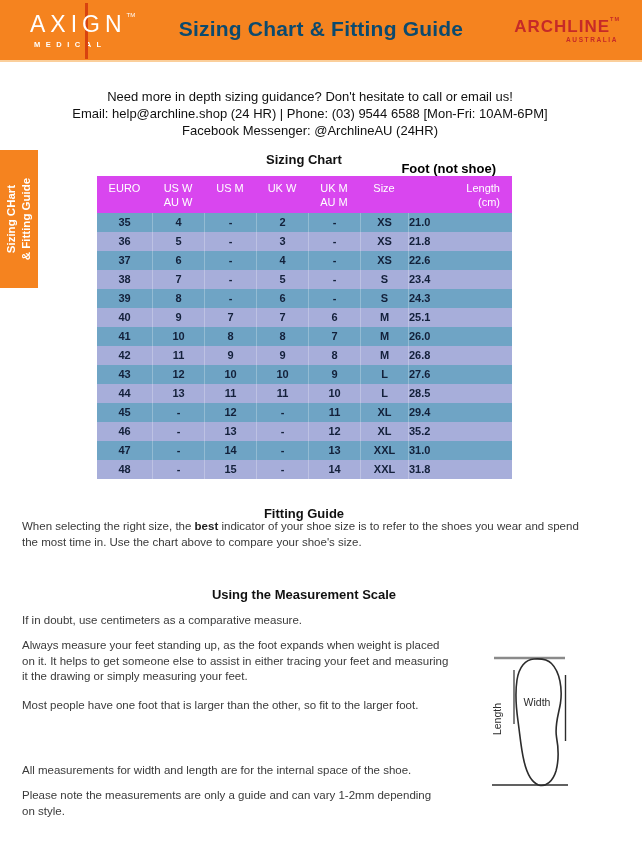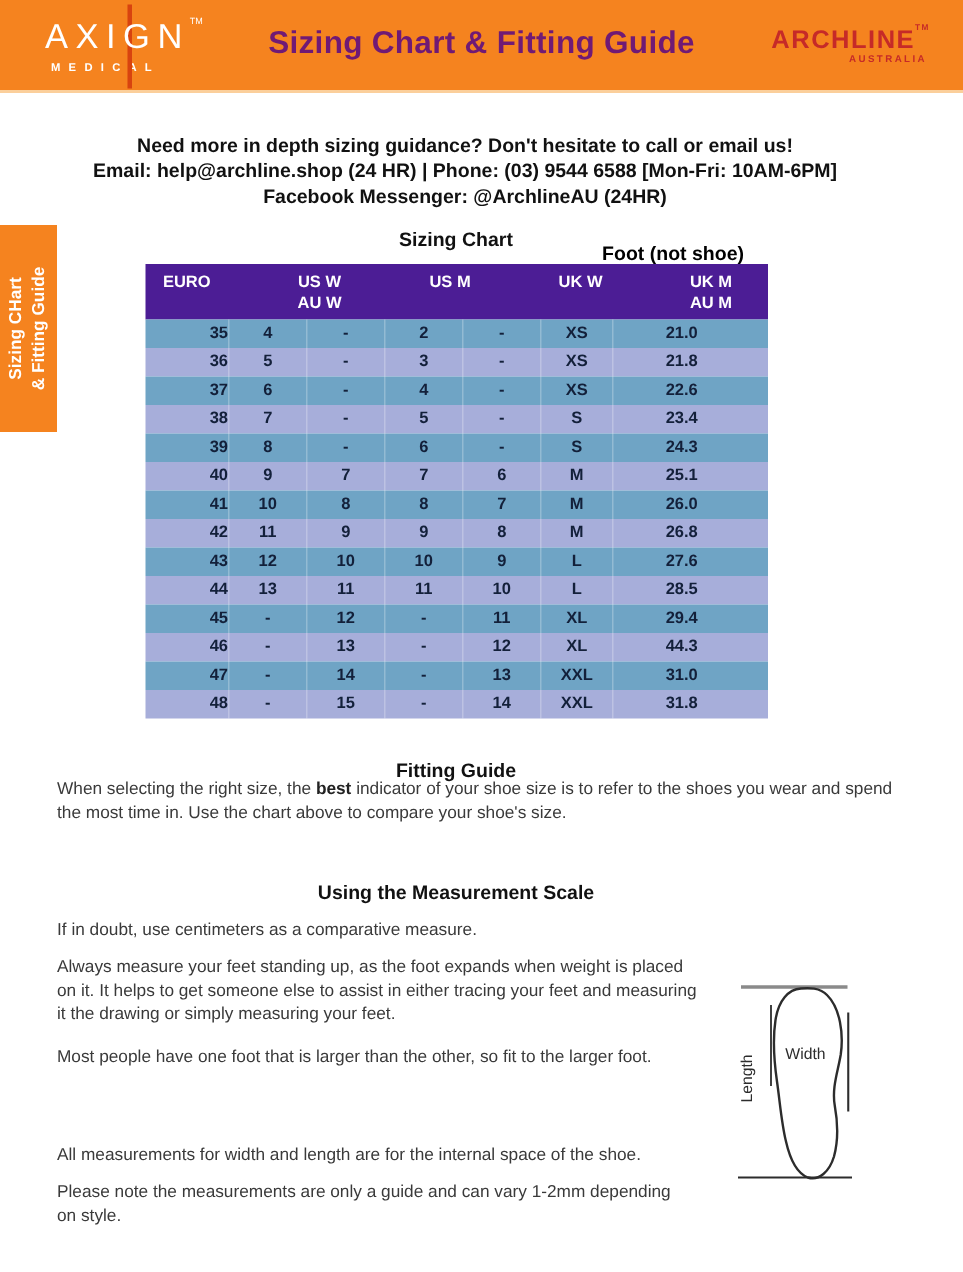--- a/index.html
+++ b/index.html
@@ -7,55 +7,55 @@
   body { font-family:"Liberation Sans", sans-serif; }
   .page { position:relative; width:642px; height:848px; background:#ffffff; overflow:hidden; margin:0 auto; }
 
   
   .topbar { position:absolute; left:0; top:0; width:642px; height:62px; background:#F5831F; border-bottom:2px solid #FBCF9B; }
   .axign { position:absolute; left:30px; top:11px; width:110px; color:#fff; }
   .axign-name { font-size:23px; letter-spacing:5px; font-weight:400; position:relative; }
   .axign-name sup { font-size:6px; letter-spacing:0; vertical-align:top; position:relative; top:1px; }
   .axign-sub { font-size:7.5px; font-weight:700; letter-spacing:5.5px; margin-top:2px; margin-left:4px; }
   .axign-line { position:absolute; left:55px; top:-8px; width:2.5px; height:56px; background:#D8430F; }
-  .doc-title { position:absolute; left:0; right:0; top:17px; text-align:center; color:#701a75; font-size:21px; font-weight:700; letter-spacing:0.2px; }
+  .doc-title { position:absolute; left:0; right:0; top:17px; text-align:center; color:#0c4a6e; font-size:21px; font-weight:700; letter-spacing:0.2px; }
   .archline { position:absolute; right:22px; top:17px; text-align:right; color:#C62A28; }
   .arch-name { font-size:17px; font-weight:700; letter-spacing:1px; }
   .arch-name sup { font-size:5.5px; vertical-align:top; position:relative; top:-1px; }
   .arch-sub { font-size:6.5px; font-weight:700; letter-spacing:1.6px; margin-top:-1px; margin-right:2px; }
 
   
-  .contact { position:absolute; left:0; top:88px; width:620px; text-align:center; font-size:13px; font-weight:700; color:#111; line-height:17px; }
+  .contact { position:absolute; left:0; top:88px; width:620px; text-align:center; font-size:13px; font-weight:400; color:#111; line-height:17px; }
 
   
   .side-tab { position:absolute; left:0; top:150px; width:38px; height:138px; background:#F5831F; }
   .side-tab-text { position:absolute; left:50%; top:50%; width:138px; transform:translate(-50%,-50%) rotate(-90deg); text-align:center; color:#fff; font-size:11.5px; font-weight:700; line-height:1.3; }
 
   
   .chart-title { position:absolute; left:0; top:152px; width:608px; text-align:center; font-size:13px; font-weight:700; color:#111; }
   .foot-note { position:absolute; left:330px; top:161px; width:166px; text-align:right; font-size:13px; font-weight:700; color:#000000; }
 
   
   .size-table { position:absolute; left:97px; top:176px; width:415px; }
-  .t-head { display:grid; grid-template-columns:55px 52px 52px 52px 52px 48px 104px; background:#4c1d95; color:#ffffff; height:37px; font-size:11px; font-weight:700; align-items:start; padding-top:6px;gap:35px; }
+  .t-head { display:grid; grid-template-columns:55px 52px 52px 52px 52px 48px 104px; background:#d946ef; color:#ffffff; height:37px; font-size:11px; font-weight:400; align-items:start; padding-top:6px; }
   .t-head .cell { text-align:center; white-space:pre-line; line-height:1.25; }
   .t-head .cell:last-child { text-align:right; padding-right:12px; }
   .row { display:grid; grid-template-columns:55px 52px 52px 52px 52px 48px 104px; height:19px; align-items:center; font-size:11px; font-weight:700; color:#13203a; }
   .row:nth-child(odd)  { background:#6FA4C5; }
   .row:nth-child(even) { background:#A7AEDA; }
   .row .cell { text-align:center; }
   .row .cell + .cell { border-left:1px solid rgba(255,255,255,0.25); height:19px; line-height:19px; }
-  .row .cell:first-child { height:19px; line-height:19px;text-align:right; }
-  .row .cell:last-child { text-align:center; padding-right:12px; }
+  .row .cell:first-child { height:19px; line-height:19px; }
+  .row .cell:last-child { text-align:left; padding-right:12px; }
 
   
   .sec-heading { position:absolute; left:0; width:608px; text-align:center; font-size:13px; font-weight:700; color:#111; }
   .h-fitting { top:506px; }
   .h-measure { top:587px; }
-  .para { position:absolute; left:22px; font-size:11.5px; color:#3a3a3a; line-height:15.5px; white-space:pre-line;margin-left:16px; }
+  .para { position:absolute; left:22px; font-size:11.5px; color:#3a3a3a; line-height:15.5px; white-space:pre-line; }
   .p-select  { top:519px; width:604px; }
   .p-half    { top:563px; width:604px; }
   .p-doubt   { top:613px; width:604px; }
   .p-measure { top:638px; width:480px; }
   .p-larger  { top:698px; width:480px; }
   .p-internal{ top:763px; width:480px; }
   .p-note    { top:788px; width:470px; }
   .para b { color:#222; }
 
   
@@ -205,21 +205,21 @@
           <div class="cell">XL</div>
           <div class="cell">29.4</div>
         </div>
         <div class="row">
           <div class="cell">46</div>
           <div class="cell">-</div>
           <div class="cell">13</div>
           <div class="cell">-</div>
           <div class="cell">12</div>
           <div class="cell">XL</div>
-          <div class="cell">44.3</div>
+          <div class="cell">35.2</div>
         </div>
         <div class="row">
           <div class="cell">47</div>
           <div class="cell">-</div>
           <div class="cell">14</div>
           <div class="cell">-</div>
           <div class="cell">13</div>
           <div class="cell">XXL</div>
           <div class="cell">31.0</div>
         </div>

